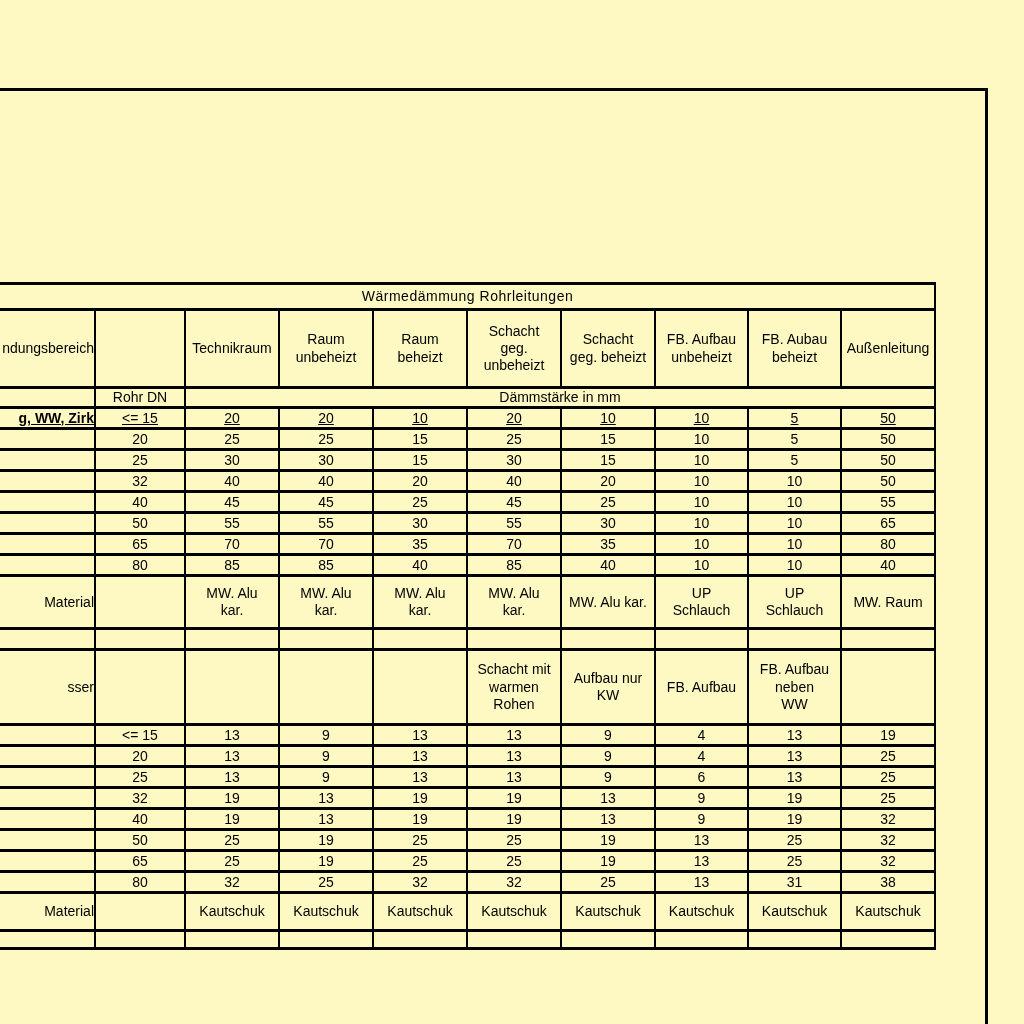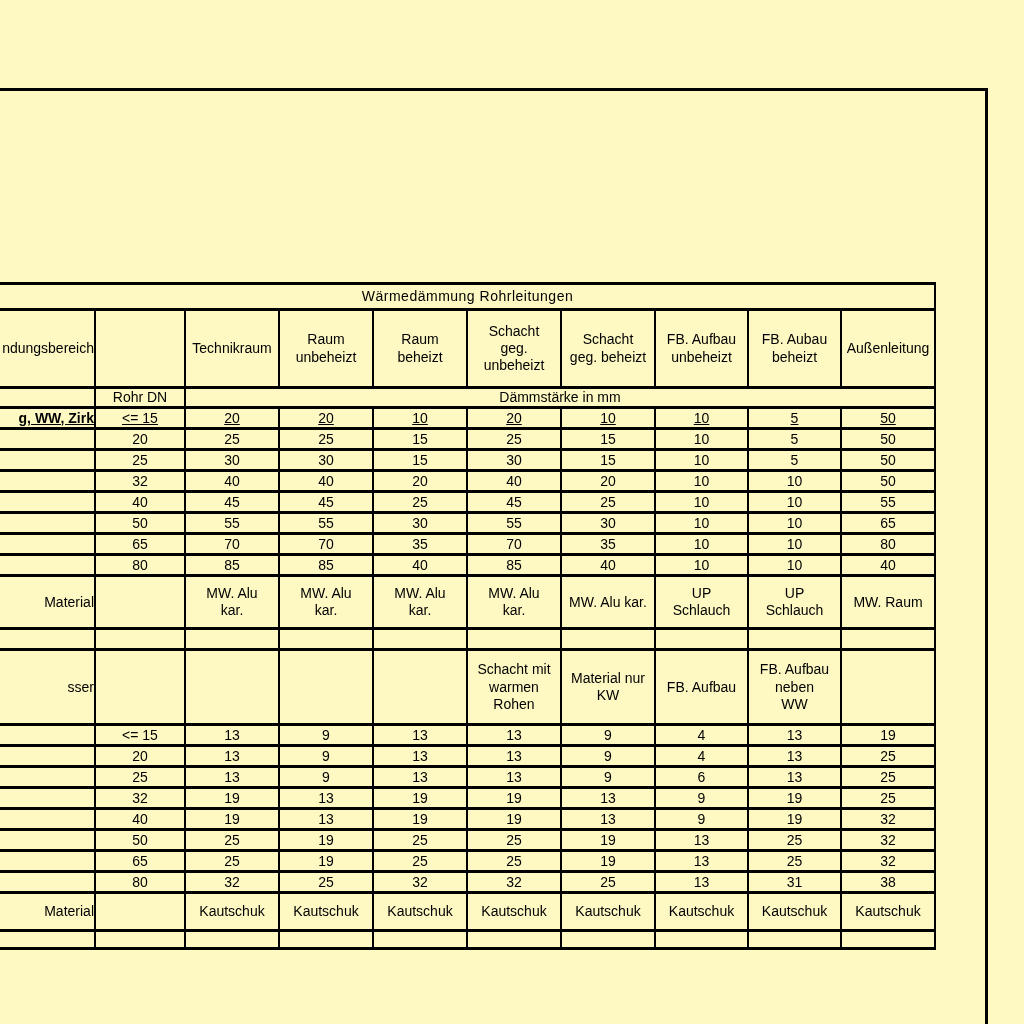--- a/index.html
+++ b/index.html
@@ -229,21 +229,21 @@
         </tr>
         <tr style="height: 75px;">
           <td>sser</td>
           <td></td>
           <td></td>
           <td></td>
           <td></td>
           <td>Schacht mit
 warmen
 Rohen</td>
-          <td>Material nur
+          <td>Aufbau nur
 KW</td>
           <td>FB. Aufbau</td>
           <td>FB. Aufbau
 neben
 WW</td>
           <td></td>
         </tr>
         <tr style="height: 21px;">
           <td></td>
           <td>&lt;= 15</td>

